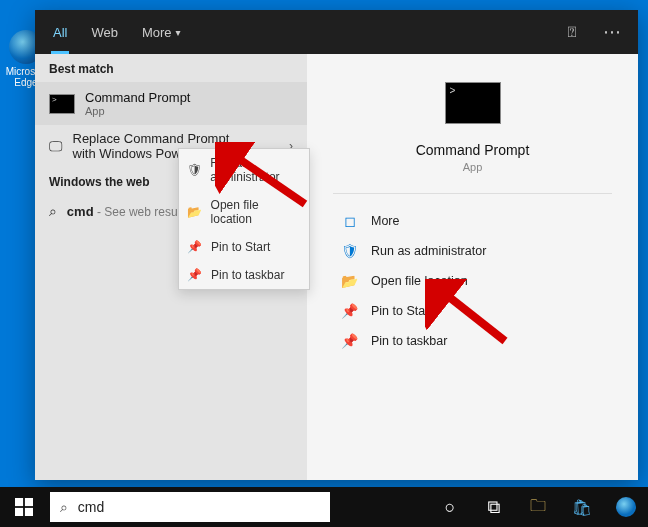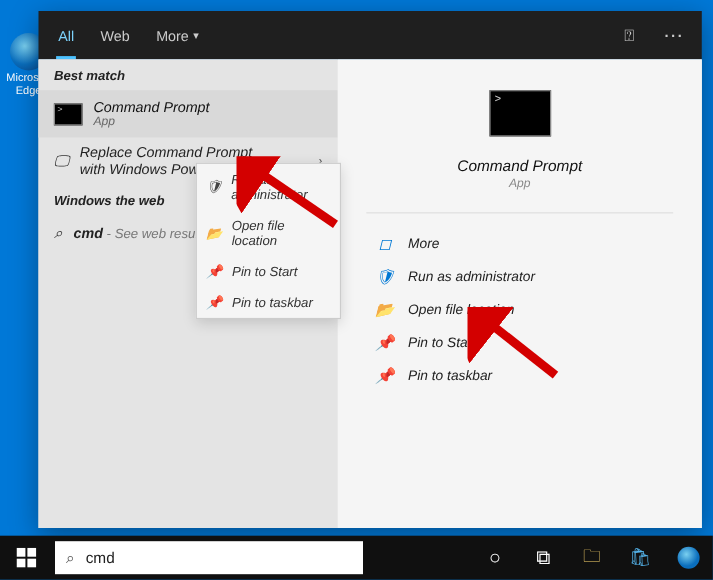--- a/index.html
+++ b/index.html
@@ -11,21 +11,21 @@
   .search-panel { position: absolute; top: 10px; left: 35px; right: 10px; bottom: 47px; display: flex; flex-direction: column; box-shadow: 0 6px 24px rgba(0,0,0,.35); }
 
   .tabs { height: 44px; background: #1f1f1f; display: flex; align-items: stretch; color: #ccc; font-size: 13px; padding: 0 6px; }
   .tab { display: flex; align-items: center; padding: 0 12px; cursor: pointer; position: relative; }
   .tab.active { color: #7dd3fc; }
   .tab.active::after { content: ""; position: absolute; left: 10px; right: 10px; bottom: 0; height: 3px; background: #4cc2ff; }
   .tab .chev { margin-left: 4px; font-size: 10px; }
   .tabs-spacer { flex: 1; }
   .tabs-icon { width: 40px; display: flex; align-items: center; justify-content: center; }
 
-  .panel-body { flex: 1; display: flex; background: #e4e4e4; position: relative; font-style: italic; }
+  .panel-body { flex: 1; display: flex; background: #e4e4e4; position: relative; }
 
   .left { width: 272px; background: #e4e4e4; display: flex; flex-direction: column; }
   .section-title { padding: 8px 14px 6px; font-size: 12px; font-weight: 600; color: #222; }
   .bestmatch-item { display: flex; align-items: center; gap: 10px; padding: 8px 14px; background: #d9d9d9; }
   .cmd-thumb { width: 26px; height: 20px; background: #000; border: 1px solid #888; position: relative; }
   .cmd-thumb::before { content: ">"; position: absolute; top: 0; left: 2px; color: #ccc; font-size: 8px; }
   .bm-text .t { font-size: 13px; color: #111; }
   .bm-text .s { font-size: 11px; color: #666; }
 
   .settings-row { display: flex; align-items: center; gap: 10px; padding: 6px 14px; font-size: 13px; color: #222; }

